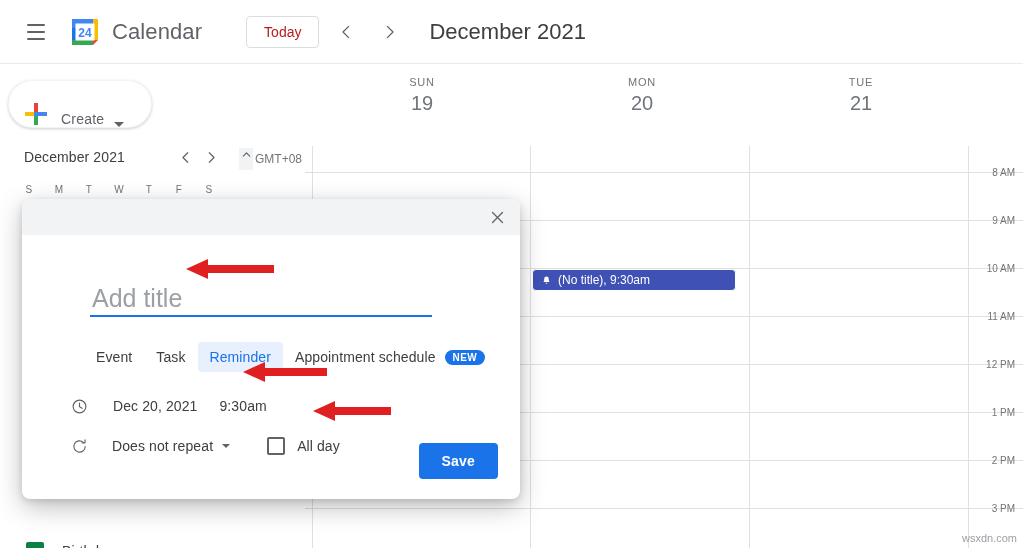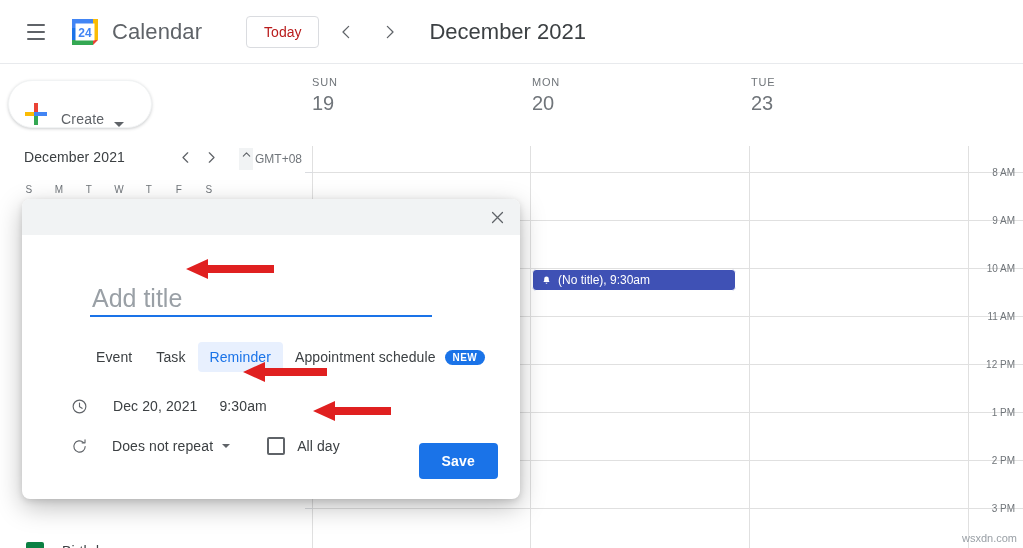--- a/index.html
+++ b/index.html
@@ -108,21 +108,21 @@
     display:flex; align-items:center; justify-content:center;
   }
   .cal-check svg { display:block; }
   .cal-name { font-size: 14px; color: #3c4043; margin-left: 18px; letter-spacing:.1px; }
 
   
   .grid-area { position:absolute; left:249px; top:64px; width:774px; height:484px; background:#fff; }
 
   .day-headers { position:absolute; left:0; top:0; width:774px; height:82px; }
   .day-col-head {
-    position:absolute; top:12px; width:220px;
+    position:absolute; top:12px; text-align:center; width:220px;
   }
   .dow-label { font-size:11px; color:#70757a; letter-spacing:.8px; }
   .dnum-label { font-size:20px; color:#70757a; font-weight:400; margin-top:4px; }
 
   .gutter-tz {
     position:absolute; left:6px; top:88px; font-size:12px; color:#70757a;
   }
   .collapse-chevron {
     position:absolute; left:-10px; top:84px; width:14px; height:22px;
     background:#f1f3f4; display:flex; align-items:flex-start; justify-content:center;
@@ -334,21 +334,21 @@
       <div class="day-col-head" style="left:63px;">
         <div class="dow-label">SUN</div>
         <div class="dnum-label">19</div>
       </div>
       <div class="day-col-head" style="left:283px;">
         <div class="dow-label">MON</div>
         <div class="dnum-label">20</div>
       </div>
       <div class="day-col-head" style="left:502px;">
         <div class="dow-label">TUE</div>
-        <div class="dnum-label">23</div>
+        <div class="dnum-label">21</div>
       </div>
     </div>
 
     <div class="collapse-chevron">
       <svg width="11" height="11" viewBox="0 0 24 24">
         <path d="M5 15.5 L12 8.5 l7 7" fill="none" stroke="#5f6368" stroke-width="2.4" stroke-linecap="round" stroke-linejoin="round"></path>
       </svg>
     </div>
     <div class="gutter-tz">GMT+08</div>
 

